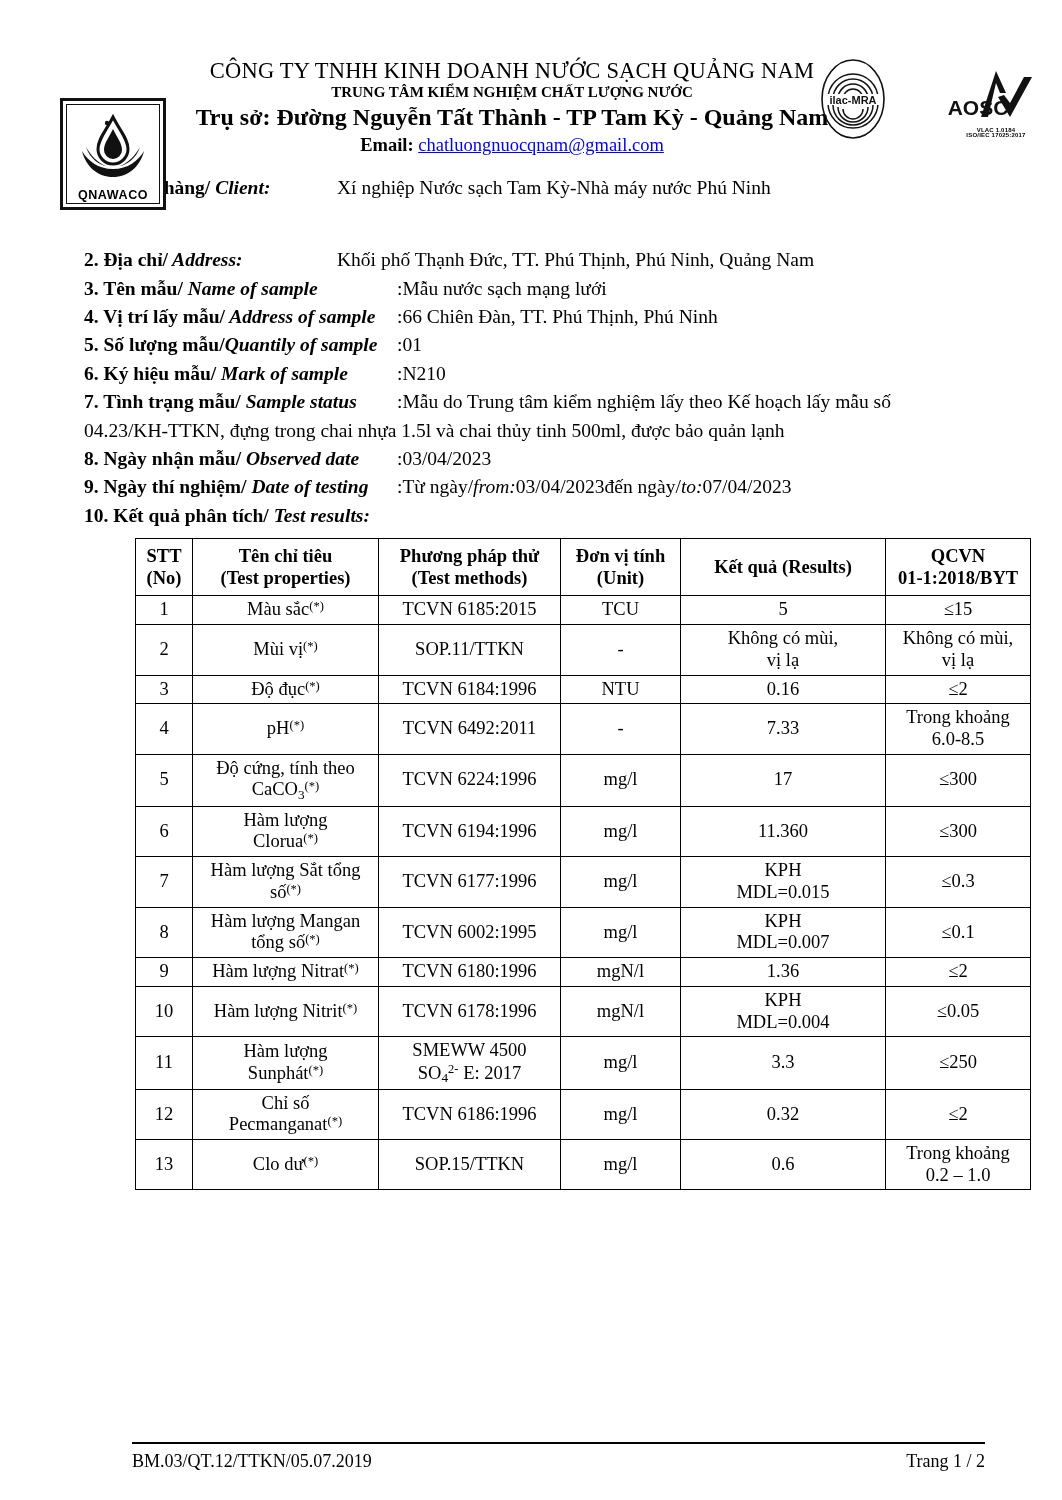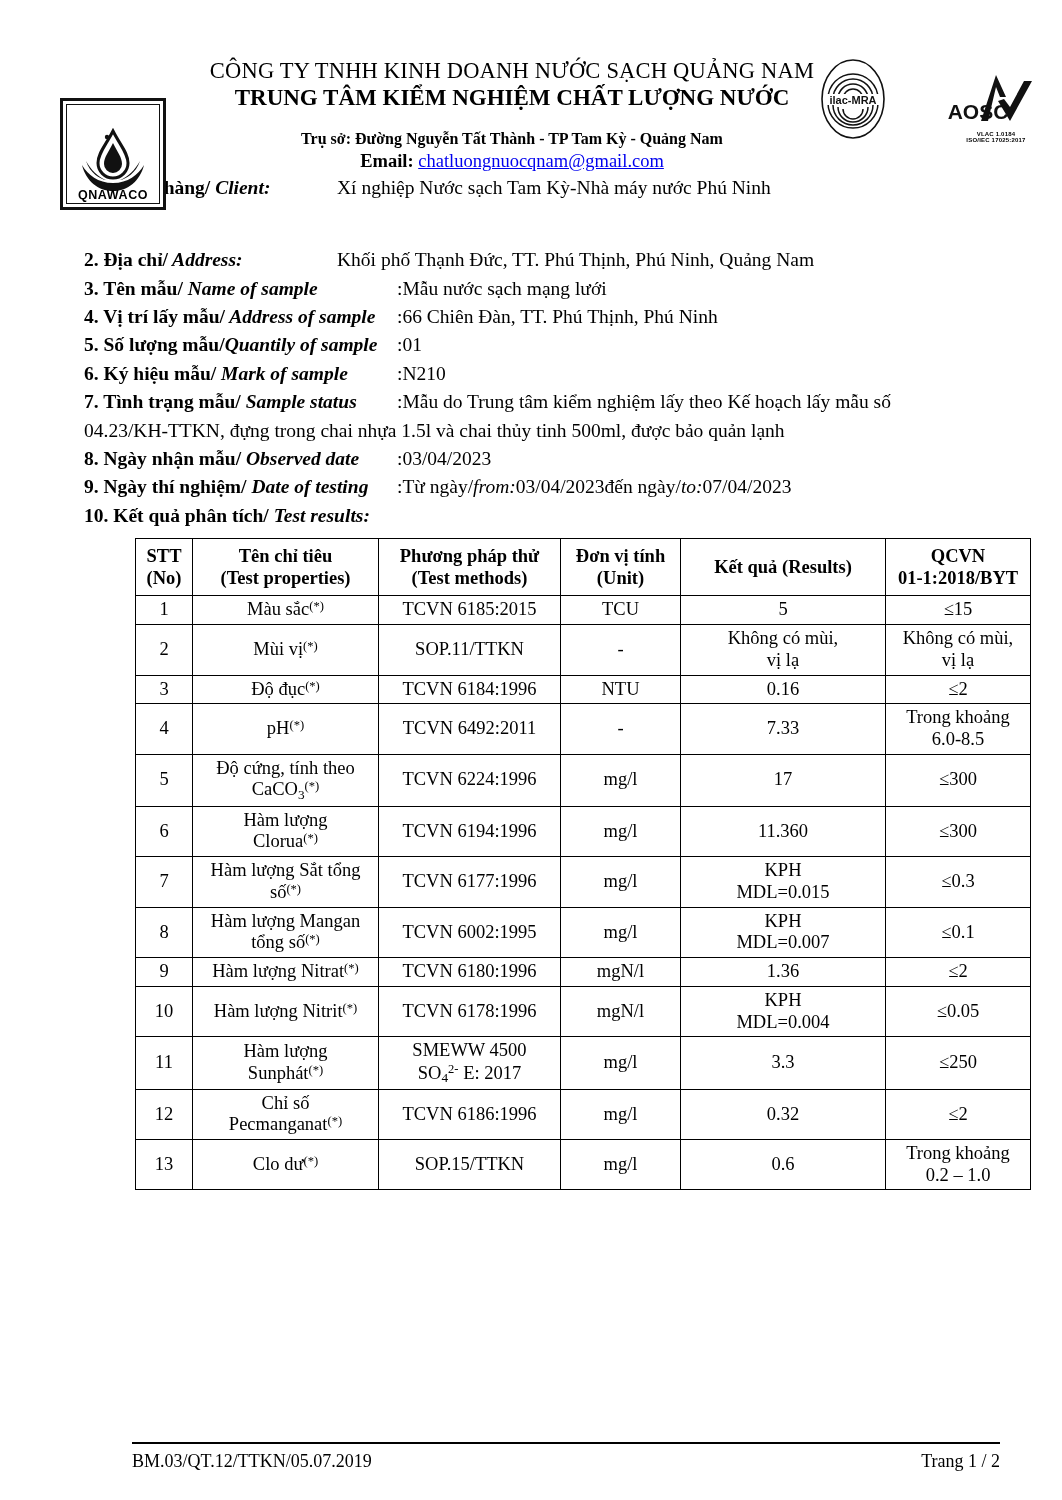--- a/index.html
+++ b/index.html
@@ -50,21 +50,21 @@
   }
   .logo-inner {
     width: 100%;
     height: 100%;
     border: 1.5px solid #111;
     box-sizing: border-box;
     position: relative;
     display: flex;
     flex-direction: column;
     align-items: center;
-    justify-content: flex-end;
+    justify-content: flex-start;
     overflow: hidden;
   }
   .logo-art { margin-top: 2px; }
   .logo-caption {
     position: absolute;
     bottom: 1px;
     left: 0;
     right: 0;
     text-align: center;
     font-family: "Liberation Sans", sans-serif;
@@ -79,31 +79,30 @@
     padding-left: 2px;
     padding-right: 40px;
   }
   .h-line1 {
     font-size: 22.5px;
     letter-spacing: 0.2px;
     line-height: 1.16;
     white-space: nowrap;
   }
   .h-line2 {
-    font-size: 23px;
+    font-size: 15px;
     font-weight: bold;
     line-height: 1.18;
     white-space: nowrap;
   }
   .h-line3 {
-    font-size: 16px;
+    font-size: 24px;
     font-weight: bold;
     line-height: 1.32;
     white-space: nowrap;
-    margin-top: 17px;
   }
   .h-line4 {
     font-size: 19px;
     font-weight: bold;
     line-height: 1.32;
   }
   .h-line5 {
     font-size: 18.5px;
     font-weight: bold;
     line-height: 1.32;
@@ -112,21 +111,21 @@
     font-weight: normal;
     text-decoration: underline;
     font-size: 18.5px;
   }
 
   .logos-right {
     position: absolute;
     right: 18px;
     top: 58px;
     display: flex;
-    align-items: flex-end;
+    align-items: center;
     gap: 14px;
   }
   .ilac-wrap { width: 66px; }
   .aosc-wrap { width: 96px; text-align: center; margin-left: 48px; }
   .aosc-text {
     font-family: "Liberation Sans", sans-serif;
     font-weight: bold;
     font-size: 6px;
     line-height: 1.25;
     letter-spacing: 0.2px;
@@ -196,21 +195,21 @@
   col.c-qcvn   { width: 145px; }
 
   .cell-sub  { font-size: 0.72em; vertical-align: -0.25em; }
   .cell-sup  { font-size: 0.68em; vertical-align: 0.45em; }
   .star      { font-size: 0.68em; vertical-align: 0.42em; }
 
   
   .footer {
     position: absolute;
     left: 0;
-    right: 0;
+    right: 15px;
     bottom: 28px;
     padding: 0 62px 0 132px;
   }
   .footer-rule {
     border-top: 2.2px solid #000;
     margin-bottom: 7px;
   }
   .footer-row {
     display: flex;
     justify-content: space-between;

